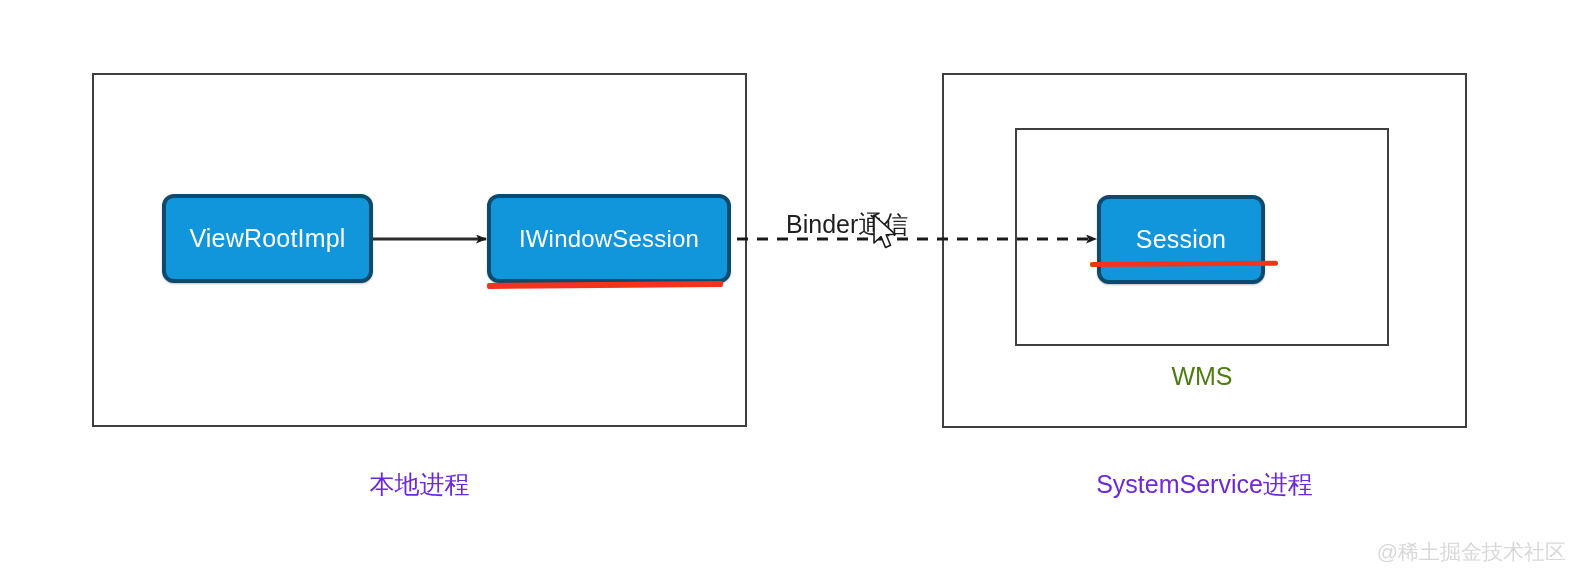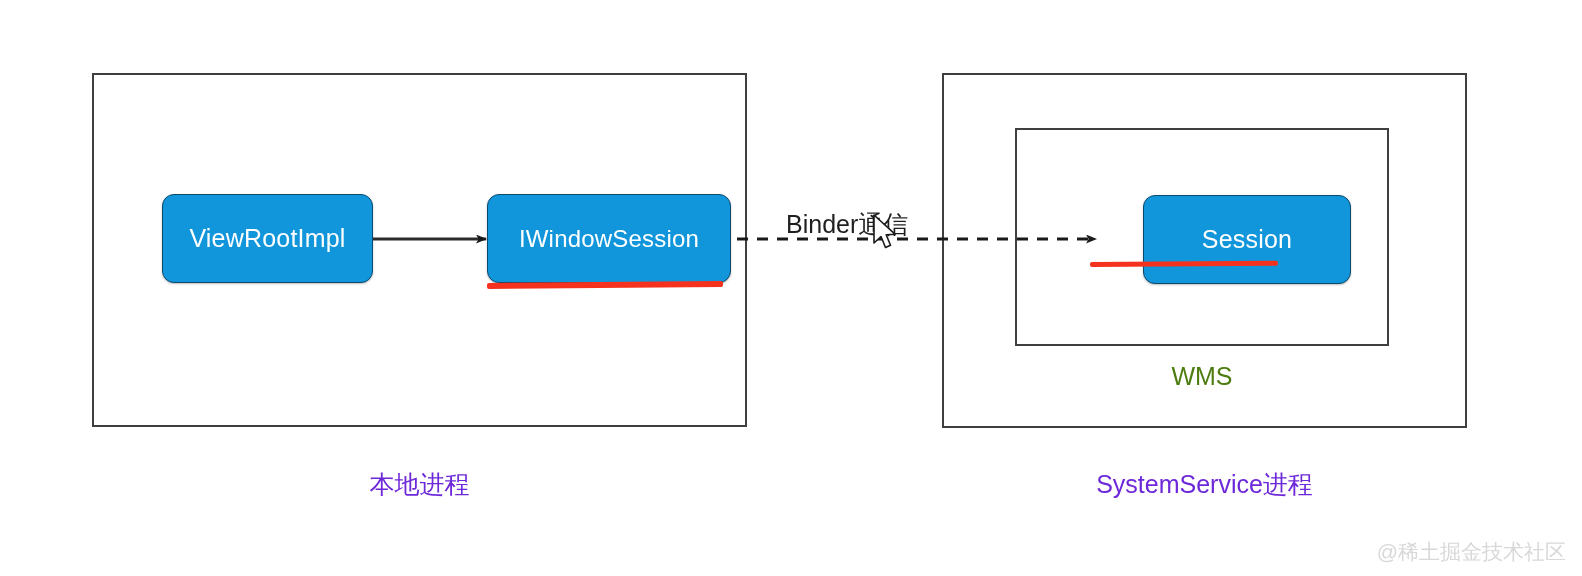--- a/index.html
+++ b/index.html
@@ -36,37 +36,37 @@
     width: 374px; height: 218px;
     border: 2px solid #3f3f3f;
     background: #ffffff;
   }
 
   
   .node {
     position: absolute;
     box-sizing: border-box;
     background: #1296db;
-    border: 1px solid #0c4a6e;
+    border: 4px solid #0c4a6e;
     border-radius: 12px;
     box-shadow: 0 1px 2px rgba(0,0,0,0.25);
     display: flex;
     align-items: center;
     justify-content: center;
     color: #ffffff;
     font-size: 25px;
     letter-spacing: 0.2px;
     white-space: nowrap;
   }
   #node-viewrootimpl { left: 162px;  top: 194px; width: 211px; height: 89px; }
   #node-iwindowsession {
     left: 487px; top: 194px; width: 244px; height: 89px;
     font-size: 24px;
   }
-  #node-session    { left: 1143px; top: 195px; width: 208px; height: 89px; }
+  #node-session    { left: 1097px; top: 195px; width: 168px; height: 89px; }
 
   
   .redline {
     position: absolute;
     background: #f5321e;
     border-radius: 2px;
   }
   #redline-iwindowsession {
     left: 487px; top: 283px; width: 236px; height: 6px;
     transform: rotate(-0.5deg);

